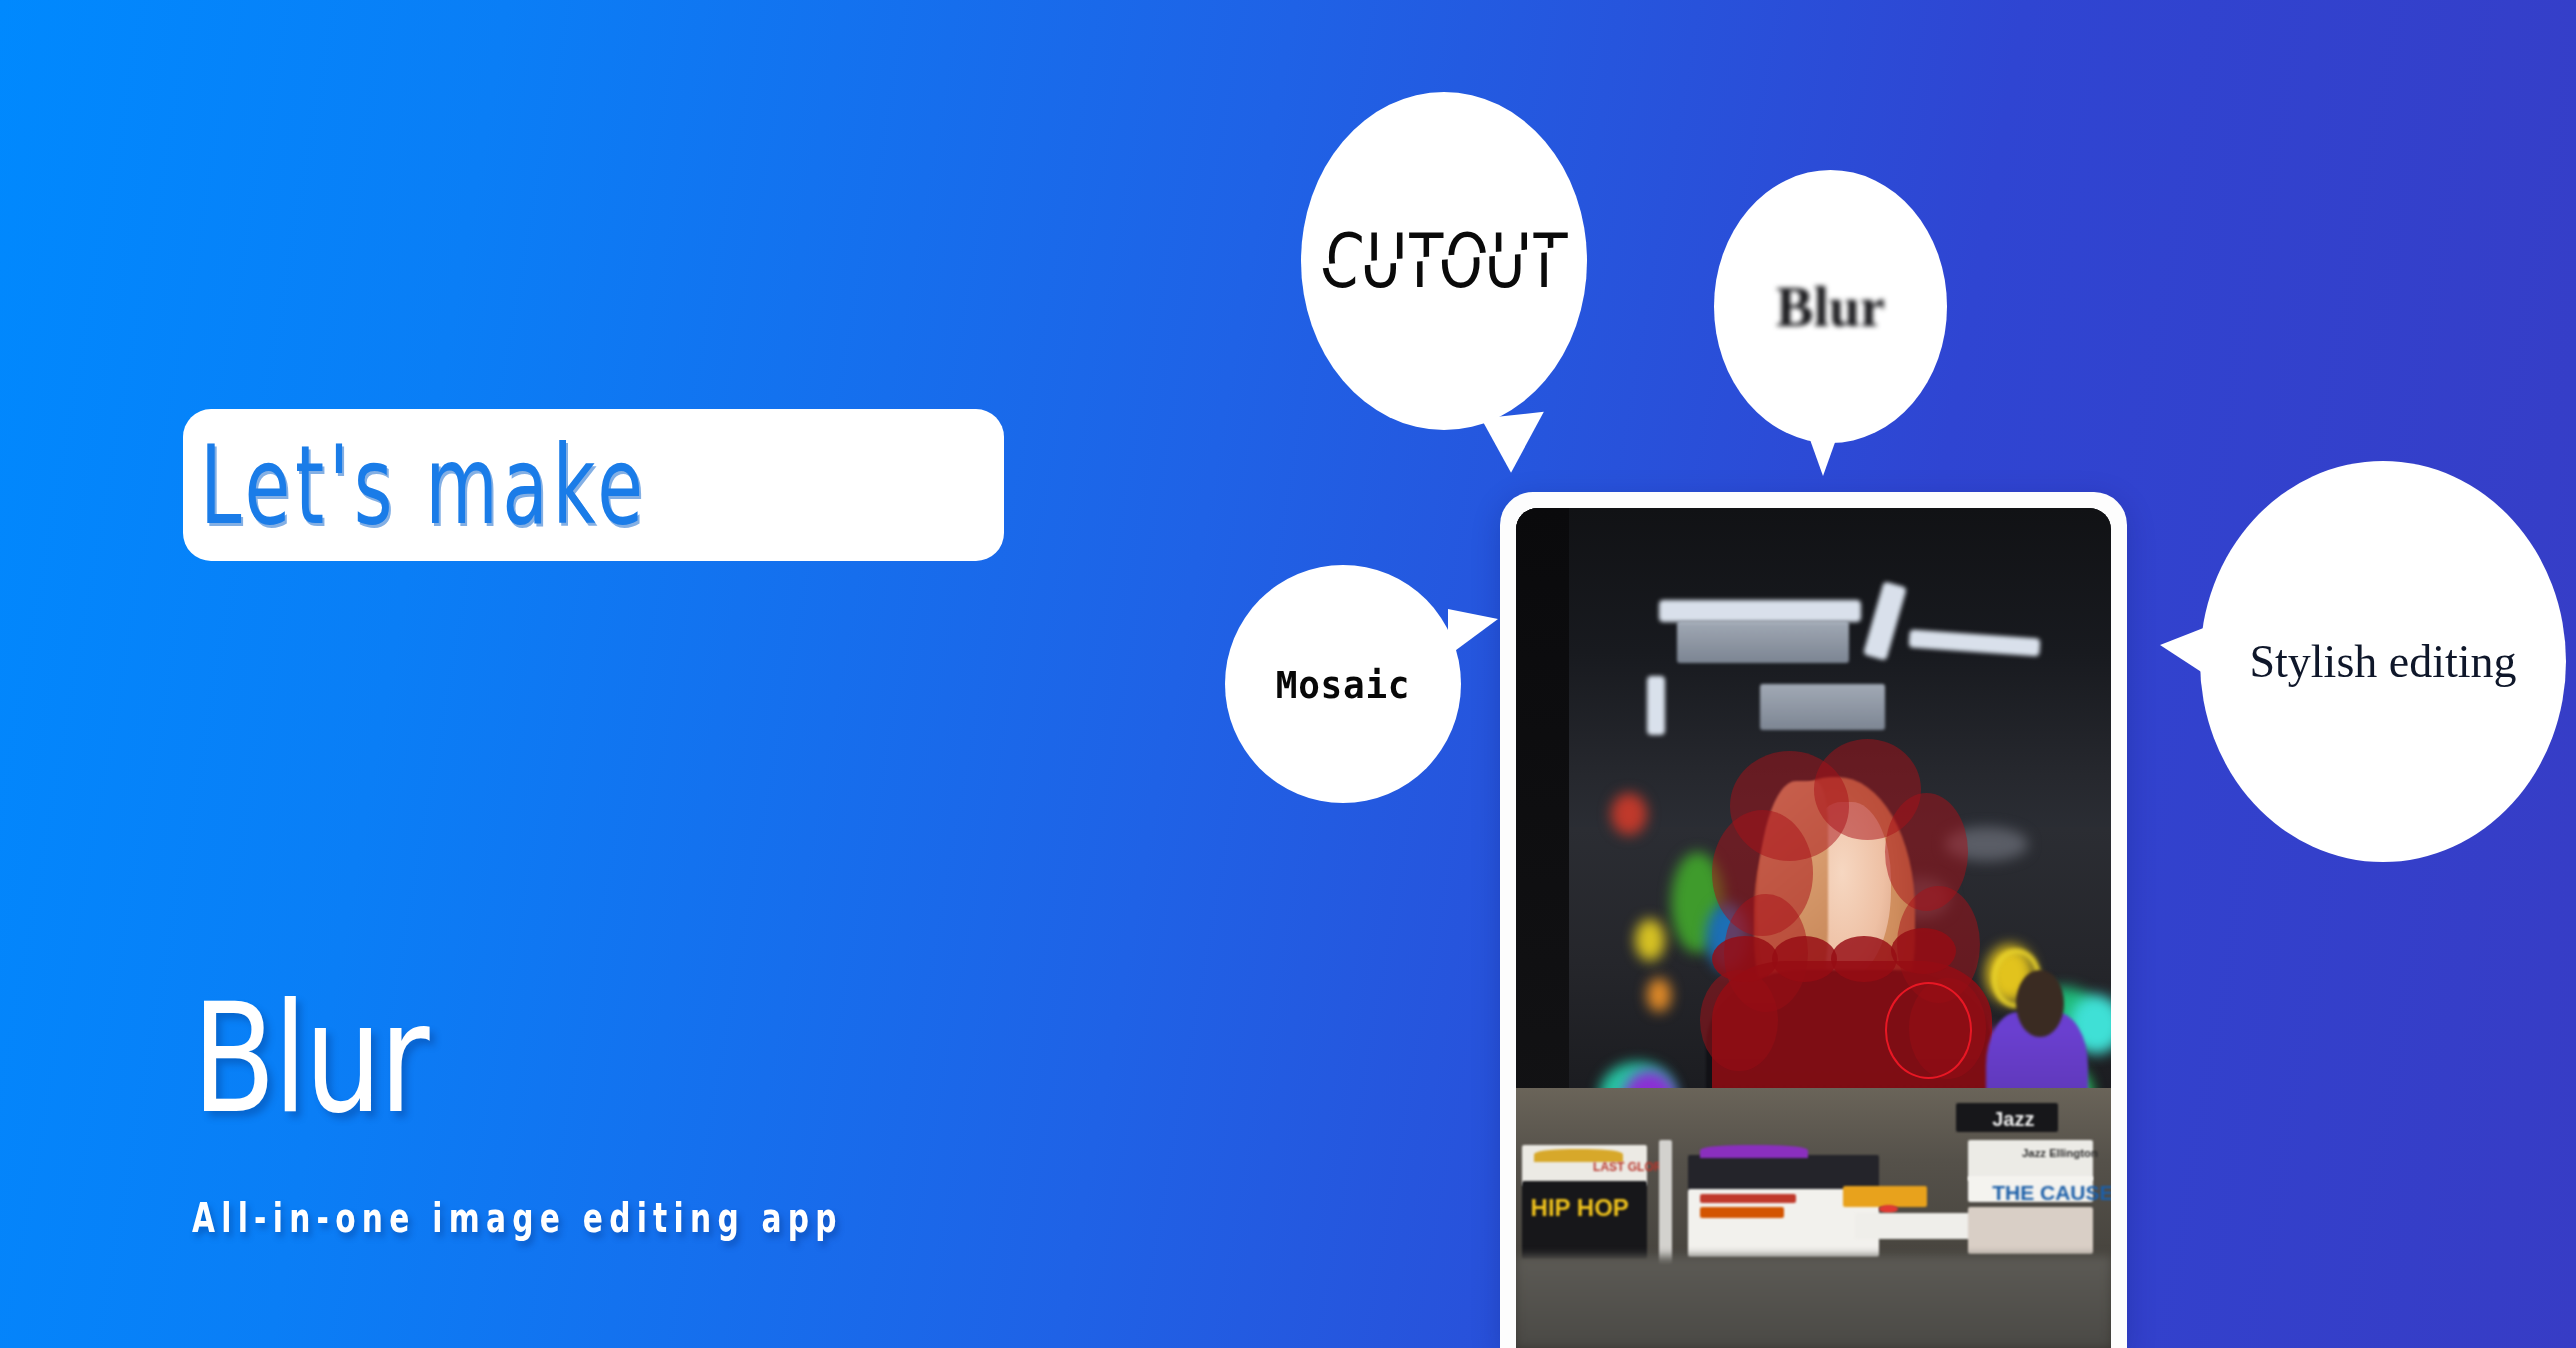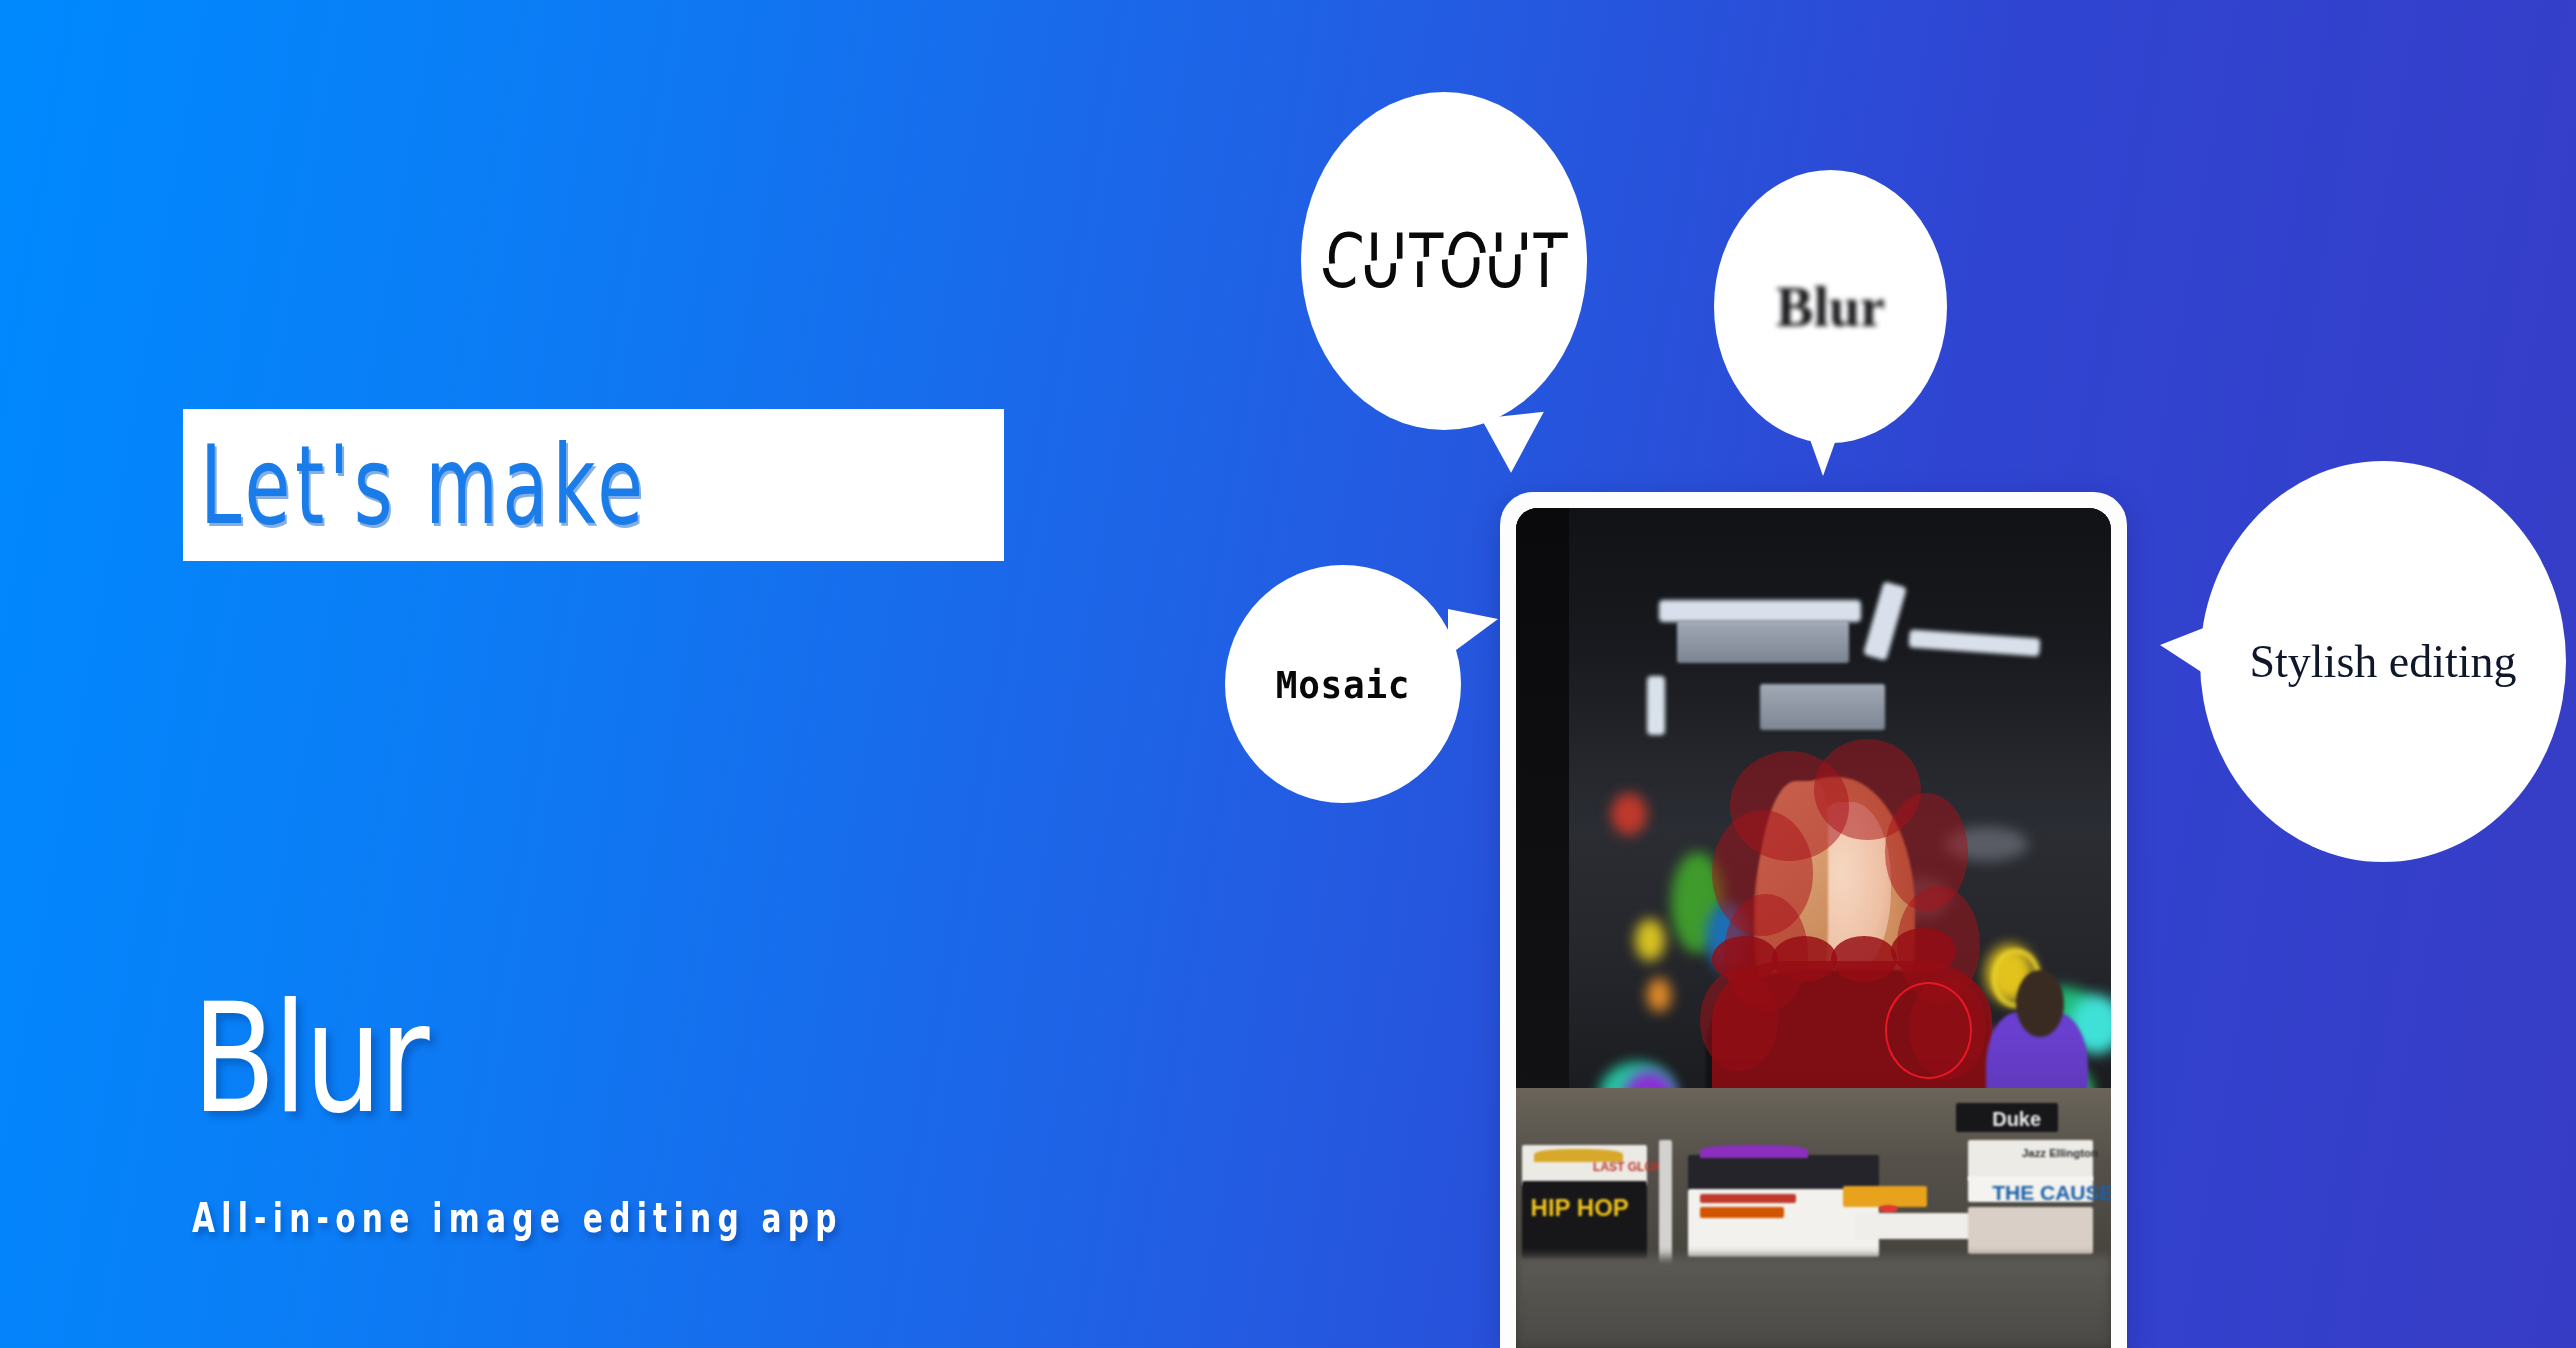--- a/index.html
+++ b/index.html
@@ -12,20 +12,21 @@
     position:relative;width:2576px;height:1348px;overflow:hidden;
     background:linear-gradient(100deg,#0089FE 0%,#0a7ef6 18%,#1f62e6 46%,#2f45d2 72%,#373CC5 100%);
   }
 
   
   .headline-wrap{position:absolute;}
   .headline-box{
     background:#ffffff;
     display:flex;align-items:center;
     box-sizing:border-box;
+    border-radius:28px;
   }
   .headline-txt{
     font-family:"Liberation Sans Narrow","DejaVu Sans Condensed","Liberation Sans",sans-serif;
     color:#1a7ce8;
     font-weight:400;
     letter-spacing:0.055em;
     white-space:nowrap;
     transform:scaleY(1.22) scaleX(0.93);
     transform-origin:left center;
     text-shadow:2.1px 2.9px 0 rgba(30,110,205,.55);
@@ -305,21 +306,21 @@
           <div class="crate" style="left:31%;top:41%;width:16%;height:3.5%;background:#c0392b;"></div>
           <div class="crate" style="left:31%;top:46%;width:14%;height:4%;background:#d35400;"></div>
           <div class="crate" style="left:55%;top:38%;width:14%;height:8%;background:#e8a21c;"></div>
           <div class="crate" style="left:61%;top:45%;width:3.2%;height:3.2%;background:#e23a33;border-radius:50%;"></div>
           <div class="crate" style="left:57%;top:48%;width:22%;height:10%;background:#efeeea;"></div>
           <div class="crate" style="left:76%;top:20%;width:21%;height:16%;background:#ecebe6;"></div>
           <div class="crate-label" style="left:85%;top:23%;font-size:11.4px;color:#2b2b2b;">Jazz Ellington</div>
           <div class="crate" style="left:76%;top:34%;width:21%;height:10%;background:#f4f3ef;"></div>
           <div class="crate-label" style="left:80%;top:36%;font-size:21px;color:#1c5fa8;">THE CAUSE</div>
           <div class="crate" style="left:74%;top:6%;width:17%;height:11%;background:#17171a;border-radius:2.1px;"></div>
-          <div class="crate-label" style="left:80%;top:8%;font-size:20px;color:#efefef;">Duke</div>
+          <div class="crate-label" style="left:80%;top:8%;font-size:20px;color:#efefef;">Jazz</div>
           <div class="crate" style="left:76%;top:46%;width:21%;height:18%;background:#d9cfc6;"></div>
         </div>
         <div class="floorblur"></div>
 
       </div>
     </div>
   </div>
 
   <div class="bubble" id="b-cutout">
     <span class="txt-cutout">

